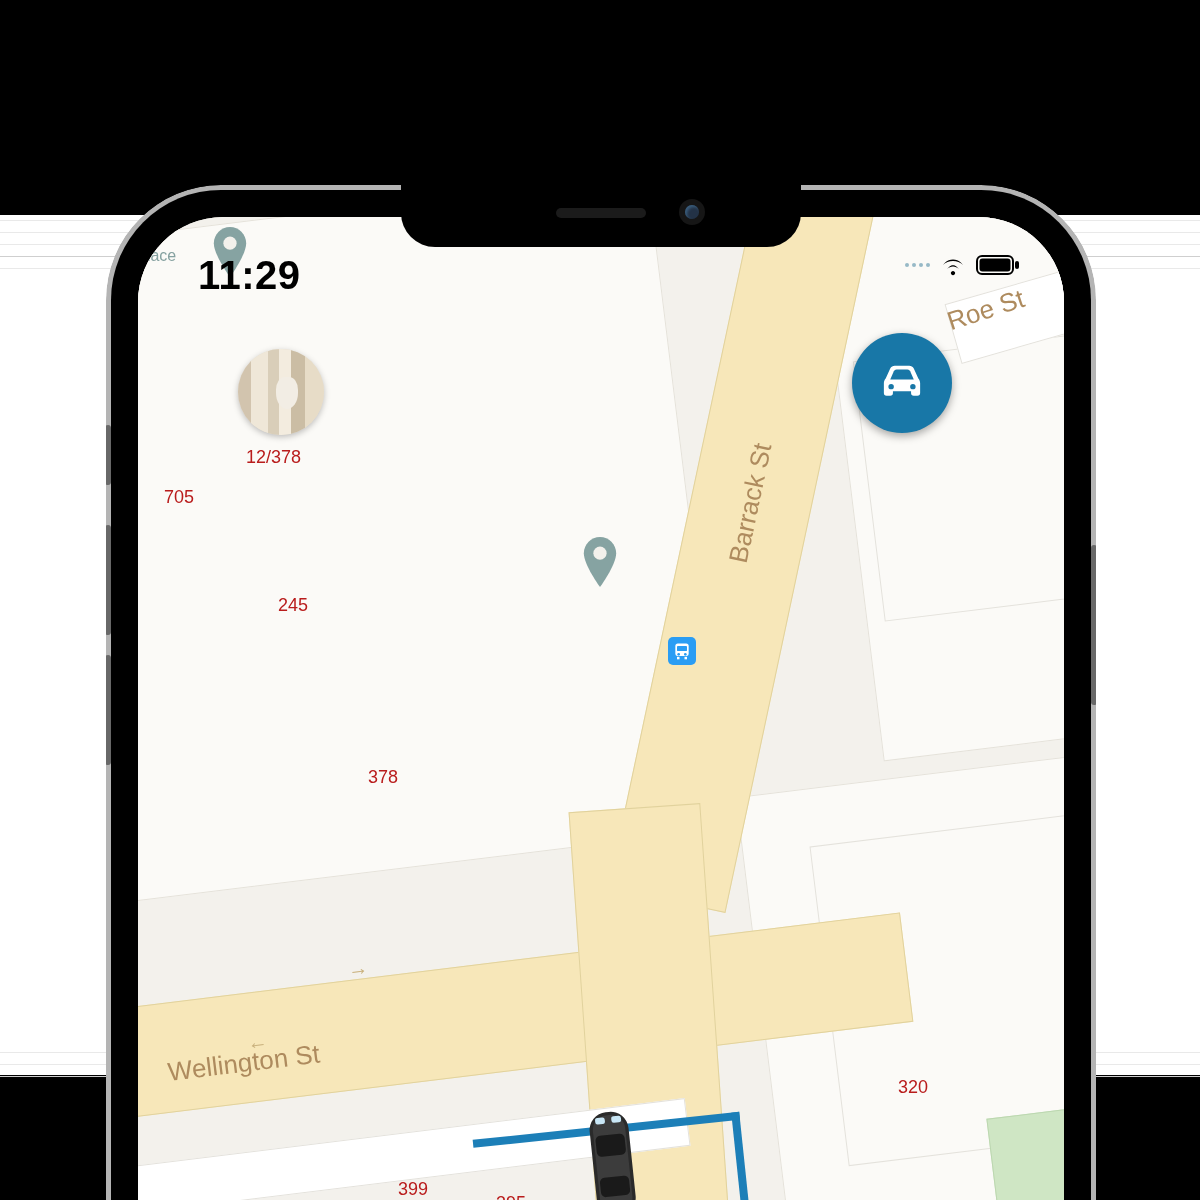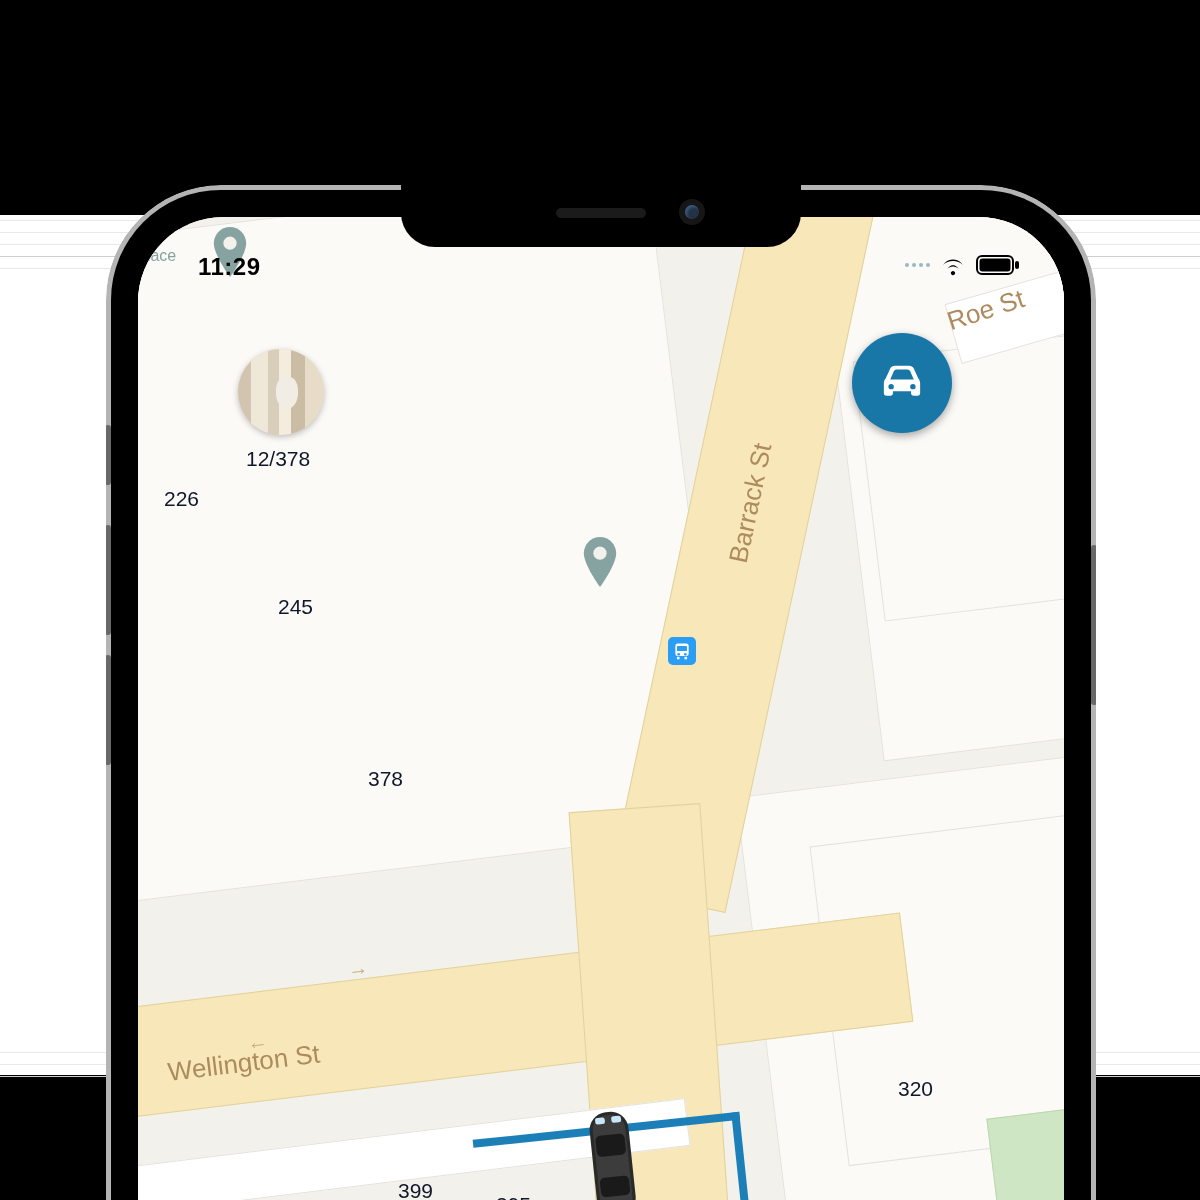--- a/index.html
+++ b/index.html
@@ -18,37 +18,37 @@
 
   
   .map{position:absolute;inset:-10px;background:#f3f1ec}
   .block{position:absolute;background:#fbfaf7;border:1px solid #e5e2da}
   .road{position:absolute;background:#f7e7b9;border:1px solid #e1d29d;transform-origin:center}
   .park{position:absolute;background:#cfe6c4;border:1px solid #bcd7b0}
   .outline{position:absolute;border:1px solid #e4e2dc;background:transparent}
 
   .street-label{position:absolute;color:#ae8b5e;font-size:26px;font-weight:500;transform-origin:left center;white-space:nowrap}
   .poi-label{position:absolute;color:#85a1a0;font-size:16px;font-weight:500;text-align:right;line-height:1.15}
-  .addr{position:absolute;color:#0f172a;font-size:21px}
+  .addr{position:absolute;color:#b91c1c;font-size:18px}
 
   .poi-pin{position:absolute;width:36px;height:36px}
   .poi-pin svg{width:36px;height:50px}
 
   .bus-stop{position:absolute;width:28px;height:28px;background:#2a9df4;border-radius:5px;display:flex;align-items:center;justify-content:center}
   .bus-stop svg{width:20px;height:20px}
 
   .route{position:absolute;border:8px solid #1c7fb8;background:transparent}
 
   .car-marker{position:absolute;width:70px;height:130px;display:flex;align-items:center;justify-content:center}
   .car-marker svg{width:70px;height:130px}
 
   .dir-arrow{position:absolute;color:#cab27e;font-size:20px;transform-origin:center}
 
   
-  .status-time{position:absolute;left:60px;top:36px;font-size:24px;font-weight:600;color:#000;letter-spacing:0.5px}
+  .status-time{position:absolute;left:60px;top:36px;font-size:40px;font-weight:600;color:#000;letter-spacing:0.5px}
   .status-right{position:absolute;right:44px;top:36px;display:flex;align-items:center;gap:8px}
   .dots{display:flex;gap:3px}
   .dots span{width:4px;height:4px;border-radius:50%;background:#97b9c7}
   .wifi{width:30px;height:24px}
   .battery{width:44px;height:24px}
 
   
   .notch{position:absolute;left:50%;top:0;transform:translateX(-50%);width:400px;height:62px;background:#000;border-radius:0 0 34px 34px}
   .speaker{position:absolute;left:50%;top:23px;transform:translateX(-50%);width:90px;height:10px;background:#1b1b1b;border-radius:6px}
   .cam{position:absolute;left:calc(50% + 78px);top:14px;width:26px;height:26px;border-radius:50%;background:#161616}
@@ -141,21 +141,21 @@
               <rect x="4" y="3" width="16" height="15" rx="3" fill="#fff"></rect>
               <rect x="6" y="6" width="12" height="6" rx="1" fill="#2a9df4"></rect>
               <circle cx="8" cy="16" r="1.6" fill="#2a9df4"></circle>
               <circle cx="16" cy="16" r="1.6" fill="#2a9df4"></circle>
               <rect x="6" y="19" width="3" height="3" fill="#fff"></rect>
               <rect x="15" y="19" width="3" height="3" fill="#fff"></rect>
             </svg>
         </div>
 
         <span class="addr" style="left:118px;top:240px">12/378</span>
-        <span class="addr" style="left:36px;top:280px">226</span>
+        <span class="addr" style="left:36px;top:280px">705</span>
         <span class="addr" style="left:150px;top:388px">245</span>
         <span class="addr" style="left:240px;top:560px">378</span>
         <span class="addr" style="left:270px;top:972px">399</span>
         <span class="addr" style="left:368px;top:986px">395</span>
         <span class="addr" style="left:770px;top:870px">320</span>
 
         <div class="route" style="left:360px;top:918px;width:260px;height:300px;border-left:none;border-bottom:none;transform:rotate(-6deg)"></div>
 
         <div class="car-marker" style="left:450px;top:895px;transform:rotate(-6deg)">
           <svg viewBox="0 0 40 80">

